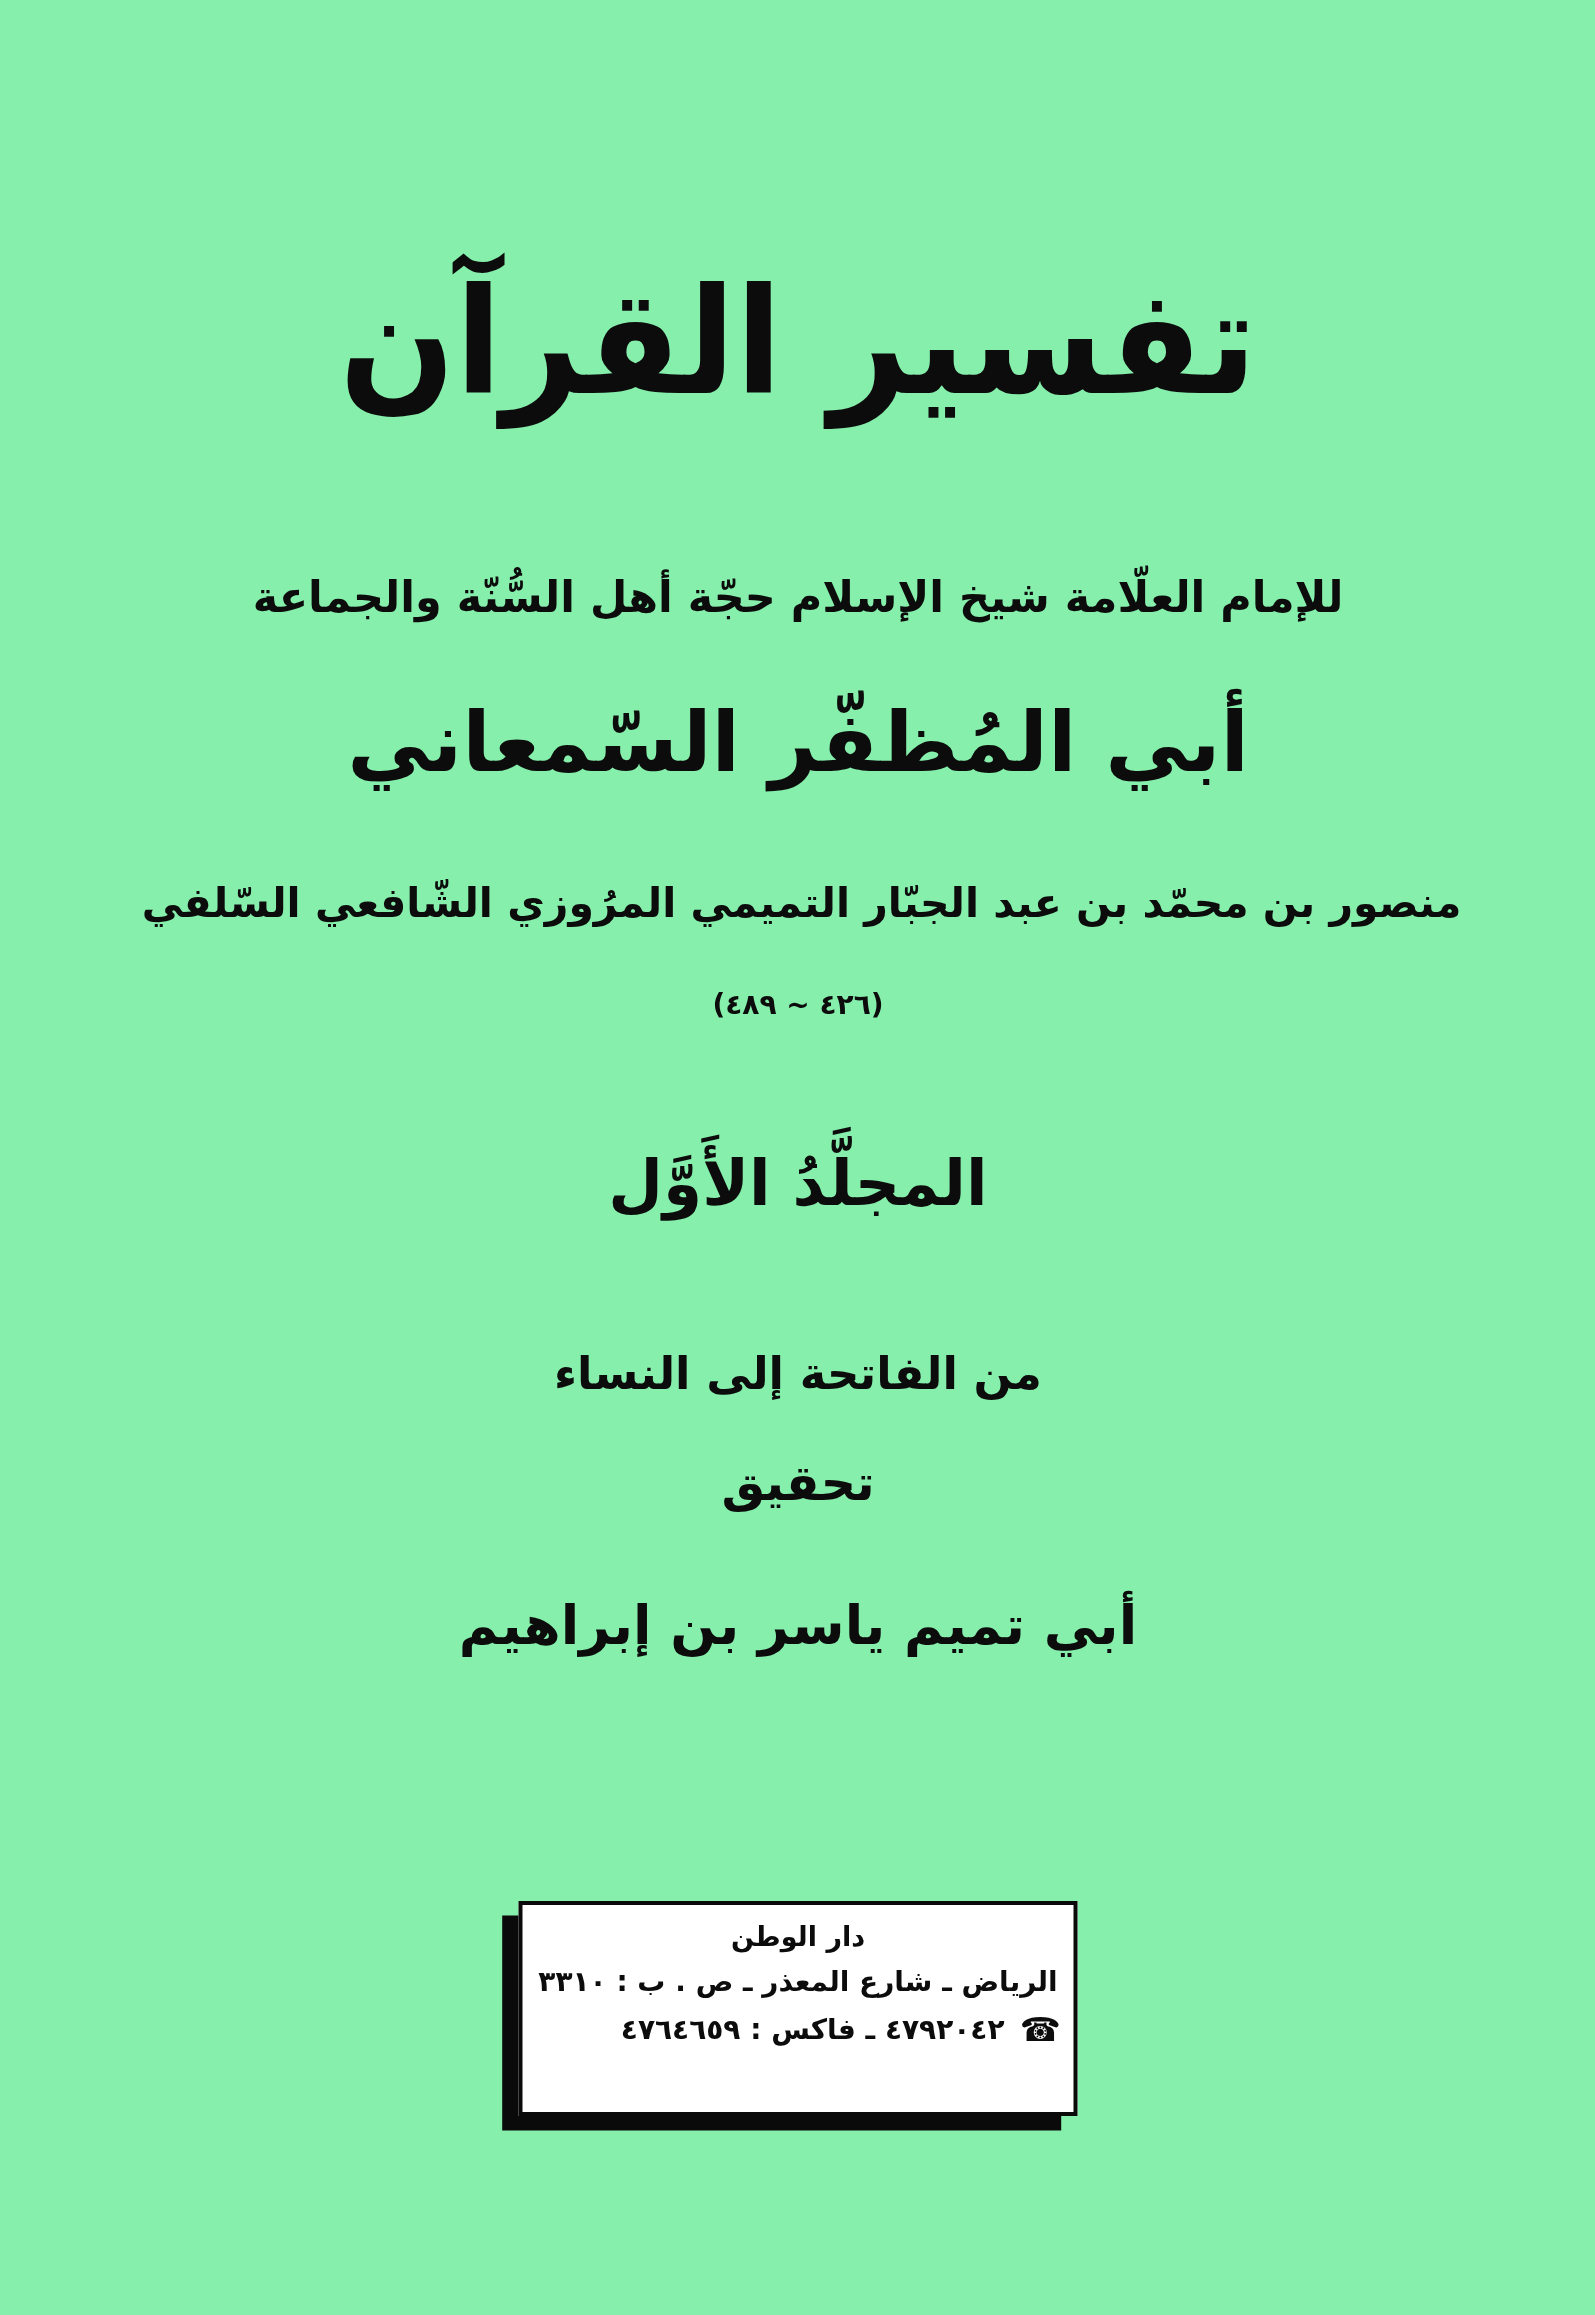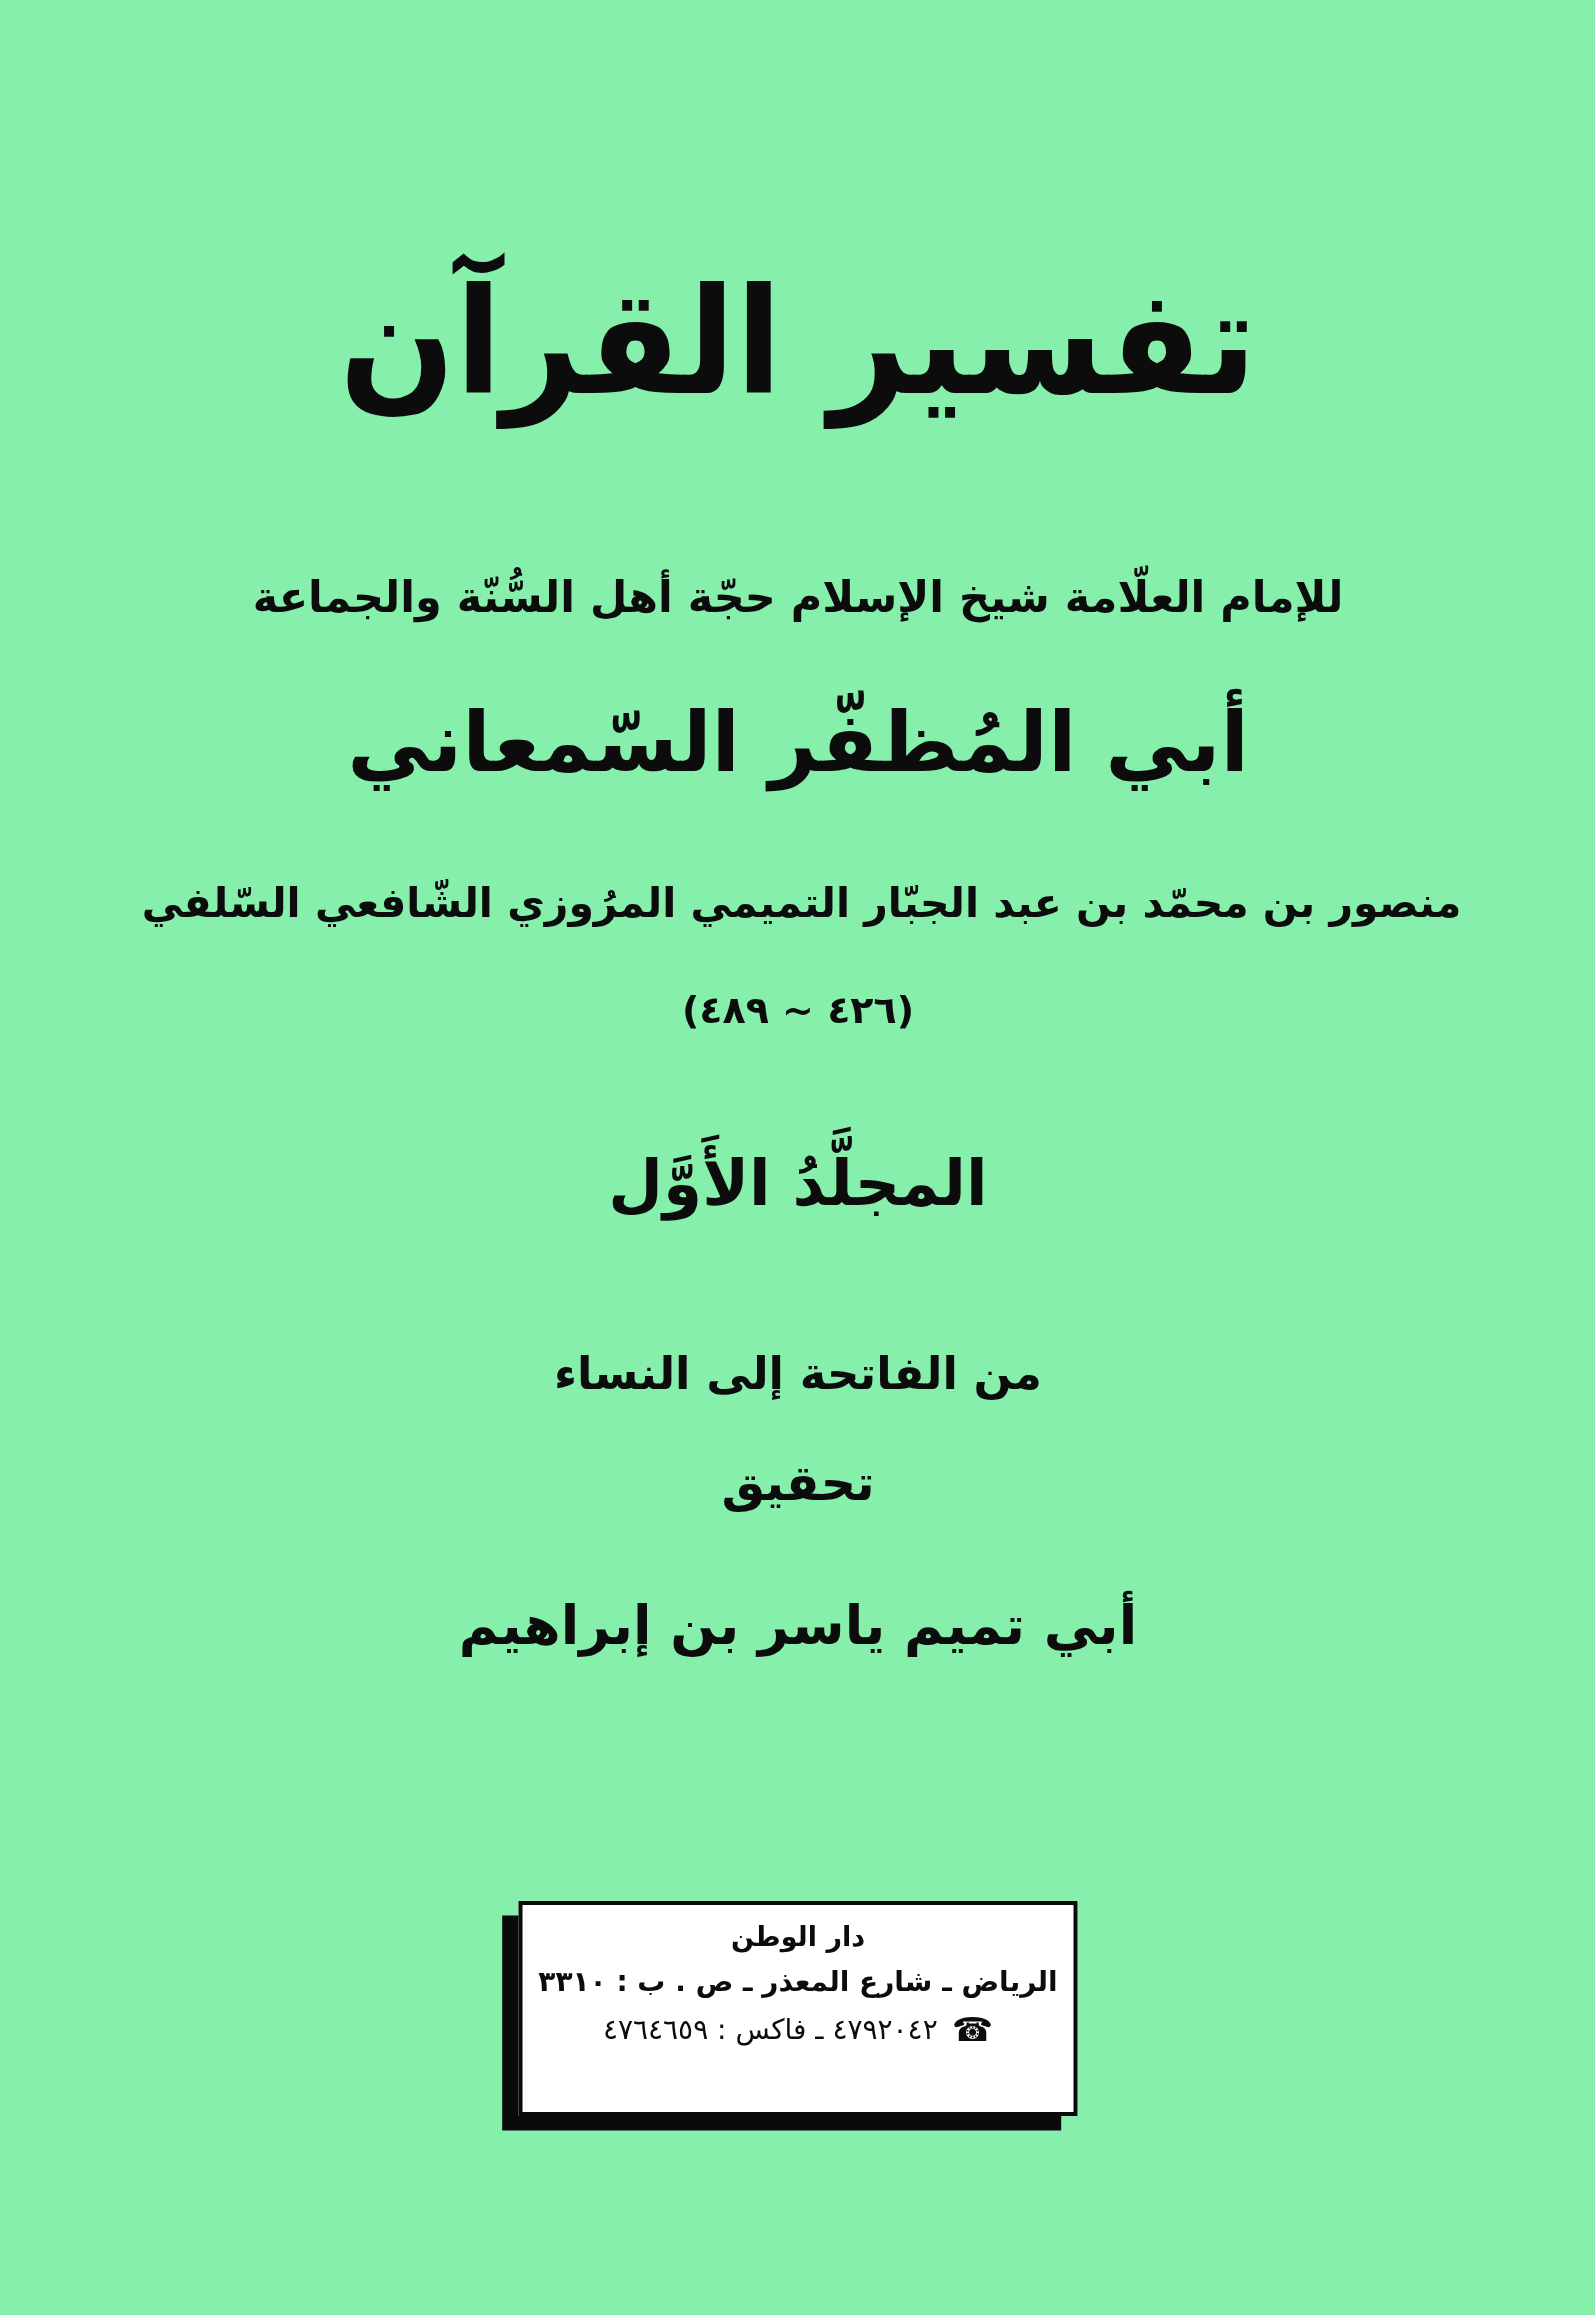--- a/index.html
+++ b/index.html
@@ -46,21 +46,21 @@
     line-height: 1.3;
   }
   .author-full {
     top: 879px;
     font-size: 41px;
     font-weight: 700;
     padding-left: 7px;
   }
   .author-dates {
     top: 988px;
-    font-size: 38px;
+    font-size: 28px;
     font-weight: 700;
   }
   .volume {
     top: 1147px;
     font-size: 63px;
     font-weight: 700;
   }
   .volume-range {
     top: 1319px;
     font-size: 45px;
@@ -97,22 +97,23 @@
     margin-bottom: 12.7px;
   }
   .pub-address {
     font-size: 28px;
     font-weight: 700;
     margin-bottom: 12px;
     white-space: nowrap;
   }
   .pub-phone {
     font-size: 28px;
-    font-weight: 400;
+    font-weight: 700;
     white-space: nowrap;
+    text-align: right;
   }
   .pub-phone .phone-icon {
     font-size: 33px;
     vertical-align: -1.8px;
     margin-left: 5.4px;
   }
 </style>
 </head>
 <body>
 

